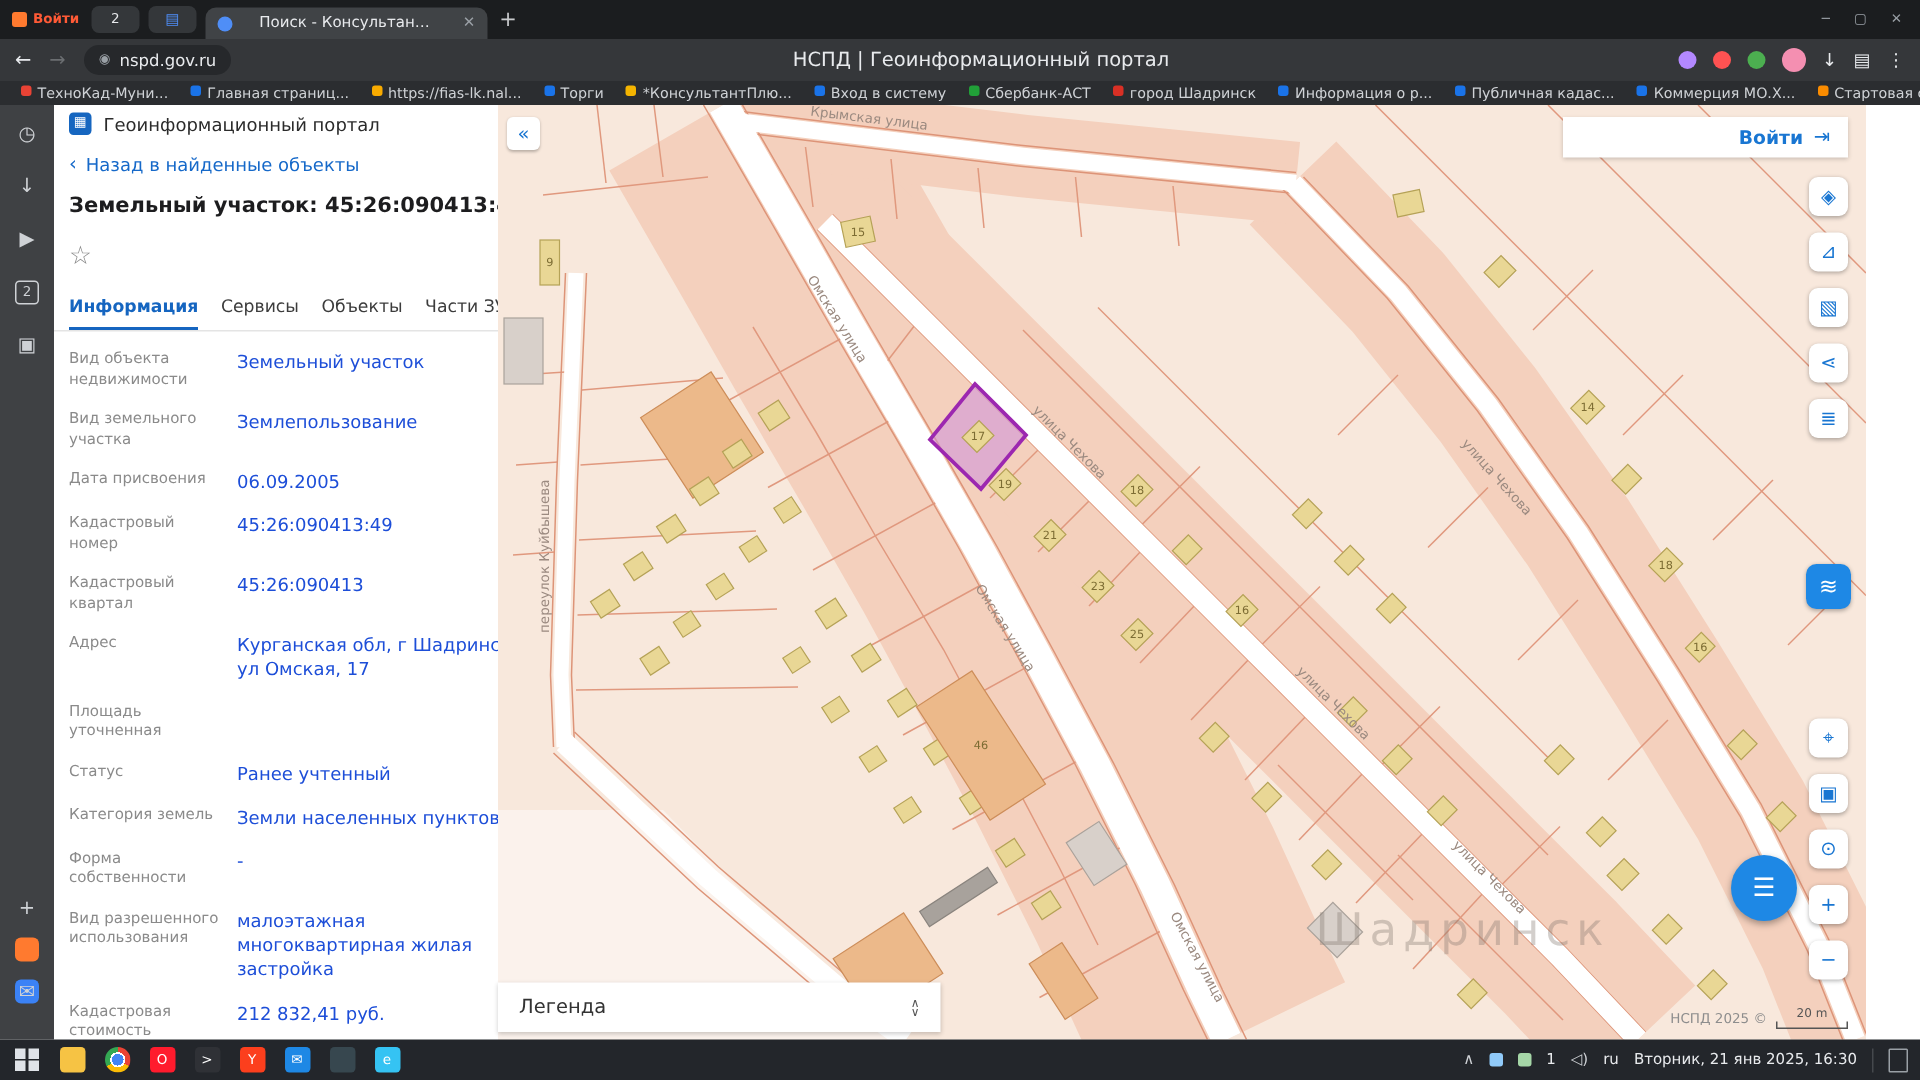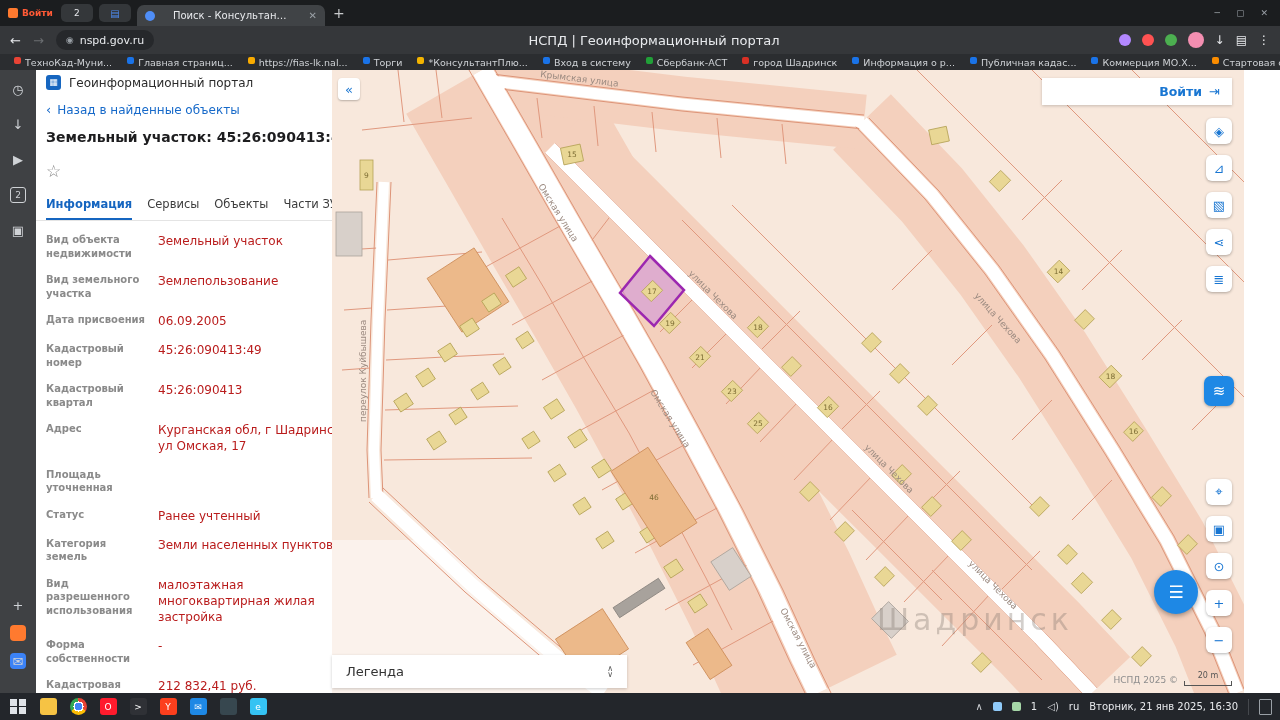--- a/index.html
+++ b/index.html
@@ -47,22 +47,22 @@
   #backrow{display:flex;align-items:center;gap:6px;padding:12px 10px 0 10px;color:#1669c9;font-size:12px;}
   #backrow .chev{font-size:13px;}
   #ptitle{padding:12px 10px 0 10px;font-size:14px;font-weight:bold;color:#1d1d1f;}
   #star{padding:16px 10px 0 10px;font-size:17px;color:#8a8a8a;}
   #ptabs{position:relative;display:flex;gap:15px;padding:16px 10px 0 10px;border-bottom:1px solid #e4e4e4;}
   .ptab{font-size:11.5px;color:#3c3c3c;padding-bottom:7px;white-space:nowrap;}
   .ptab.active{color:#1565c0;border-bottom:2px solid #1565c0;font-weight:bold;}
   #tabarrow{position:absolute;right:4px;bottom:5px;width:17px;height:17px;border:1px solid #1565c0;border-radius:3px;color:#1565c0;font-size:9px;line-height:16px;text-align:center;background:#fff;}
   #fields{padding:12px 10px 0 10px;}
   .frow{display:grid;grid-template-columns:102px 1fr;column-gap:10px;margin-bottom:13px;}
-  .flabel{font-size:10px;color:#8a8a8a;line-height:1.35;font-weight:bold;}
-  .fvalue{font-size:12px;color:#b91c1c;line-height:1.35;}
+  .flabel{font-size:10px;color:#8a8a8a;line-height:1.35;}
+  .fvalue{font-size:12px;color:#1d4ed8;line-height:1.35;}
   #pscroll{position:absolute;right:1px;top:555px;width:5px;height:62px;border-radius:3px;background:#c7c7c7;}
   
   #map{position:absolute;left:332px;top:0;width:912px;height:623px;background:#f8e8dc;}
   #map-svg{position:absolute;left:0;top:0;}
   #map-svg text{font-family:"DejaVu Sans",sans-serif;}
   .mbtn{position:absolute;width:26px;height:26px;background:#fff;border-radius:6px;box-shadow:0 1px 3px rgba(0,0,0,.3);color:#1976d2;font-size:13px;display:flex;align-items:center;justify-content:center;}
   #collapse-btn{position:absolute;left:6px;top:8px;width:22px;height:22px;background:#fff;border-radius:4px;box-shadow:0 1px 2px rgba(0,0,0,.25);color:#1976d2;font-size:13px;display:flex;align-items:center;justify-content:center;}
   #login-bar{position:absolute;top:8px;right:12px;width:190px;height:27px;background:#fff;box-shadow:0 1px 3px rgba(0,0,0,.2);display:flex;align-items:center;justify-content:flex-end;gap:7px;padding-right:12px;box-sizing:border-box;}
   #login-bar .t{color:#1976d2;font-size:12.5px;font-weight:bold;}
   #login-bar .i{color:#1976d2;font-size:13px;}
@@ -249,26 +249,26 @@
           </div>
           <div class="frow">
             <div class="flabel">Статус</div>
             <div class="fvalue">Ранее учтенный</div>
           </div>
           <div class="frow">
             <div class="flabel">Категория земель</div>
             <div class="fvalue">Земли населенных пунктов</div>
           </div>
           <div class="frow">
+            <div class="flabel">Форма собственности</div>
+            <div class="fvalue">-</div>
+          </div>
+          <div class="frow">
             <div class="flabel">Вид разрешенного использования</div>
             <div class="fvalue">малоэтажная многоквартирная жилая застройка</div>
-          </div>
-          <div class="frow">
-            <div class="flabel">Форма собственности</div>
-            <div class="fvalue">-</div>
           </div>
           <div class="frow">
             <div class="flabel">Кадастровая стоимость</div>
             <div class="fvalue">212 832,41 руб.</div>
           </div>
         </div>
       <div id="pscroll"></div>
     </div>
 
     <div id="map">

